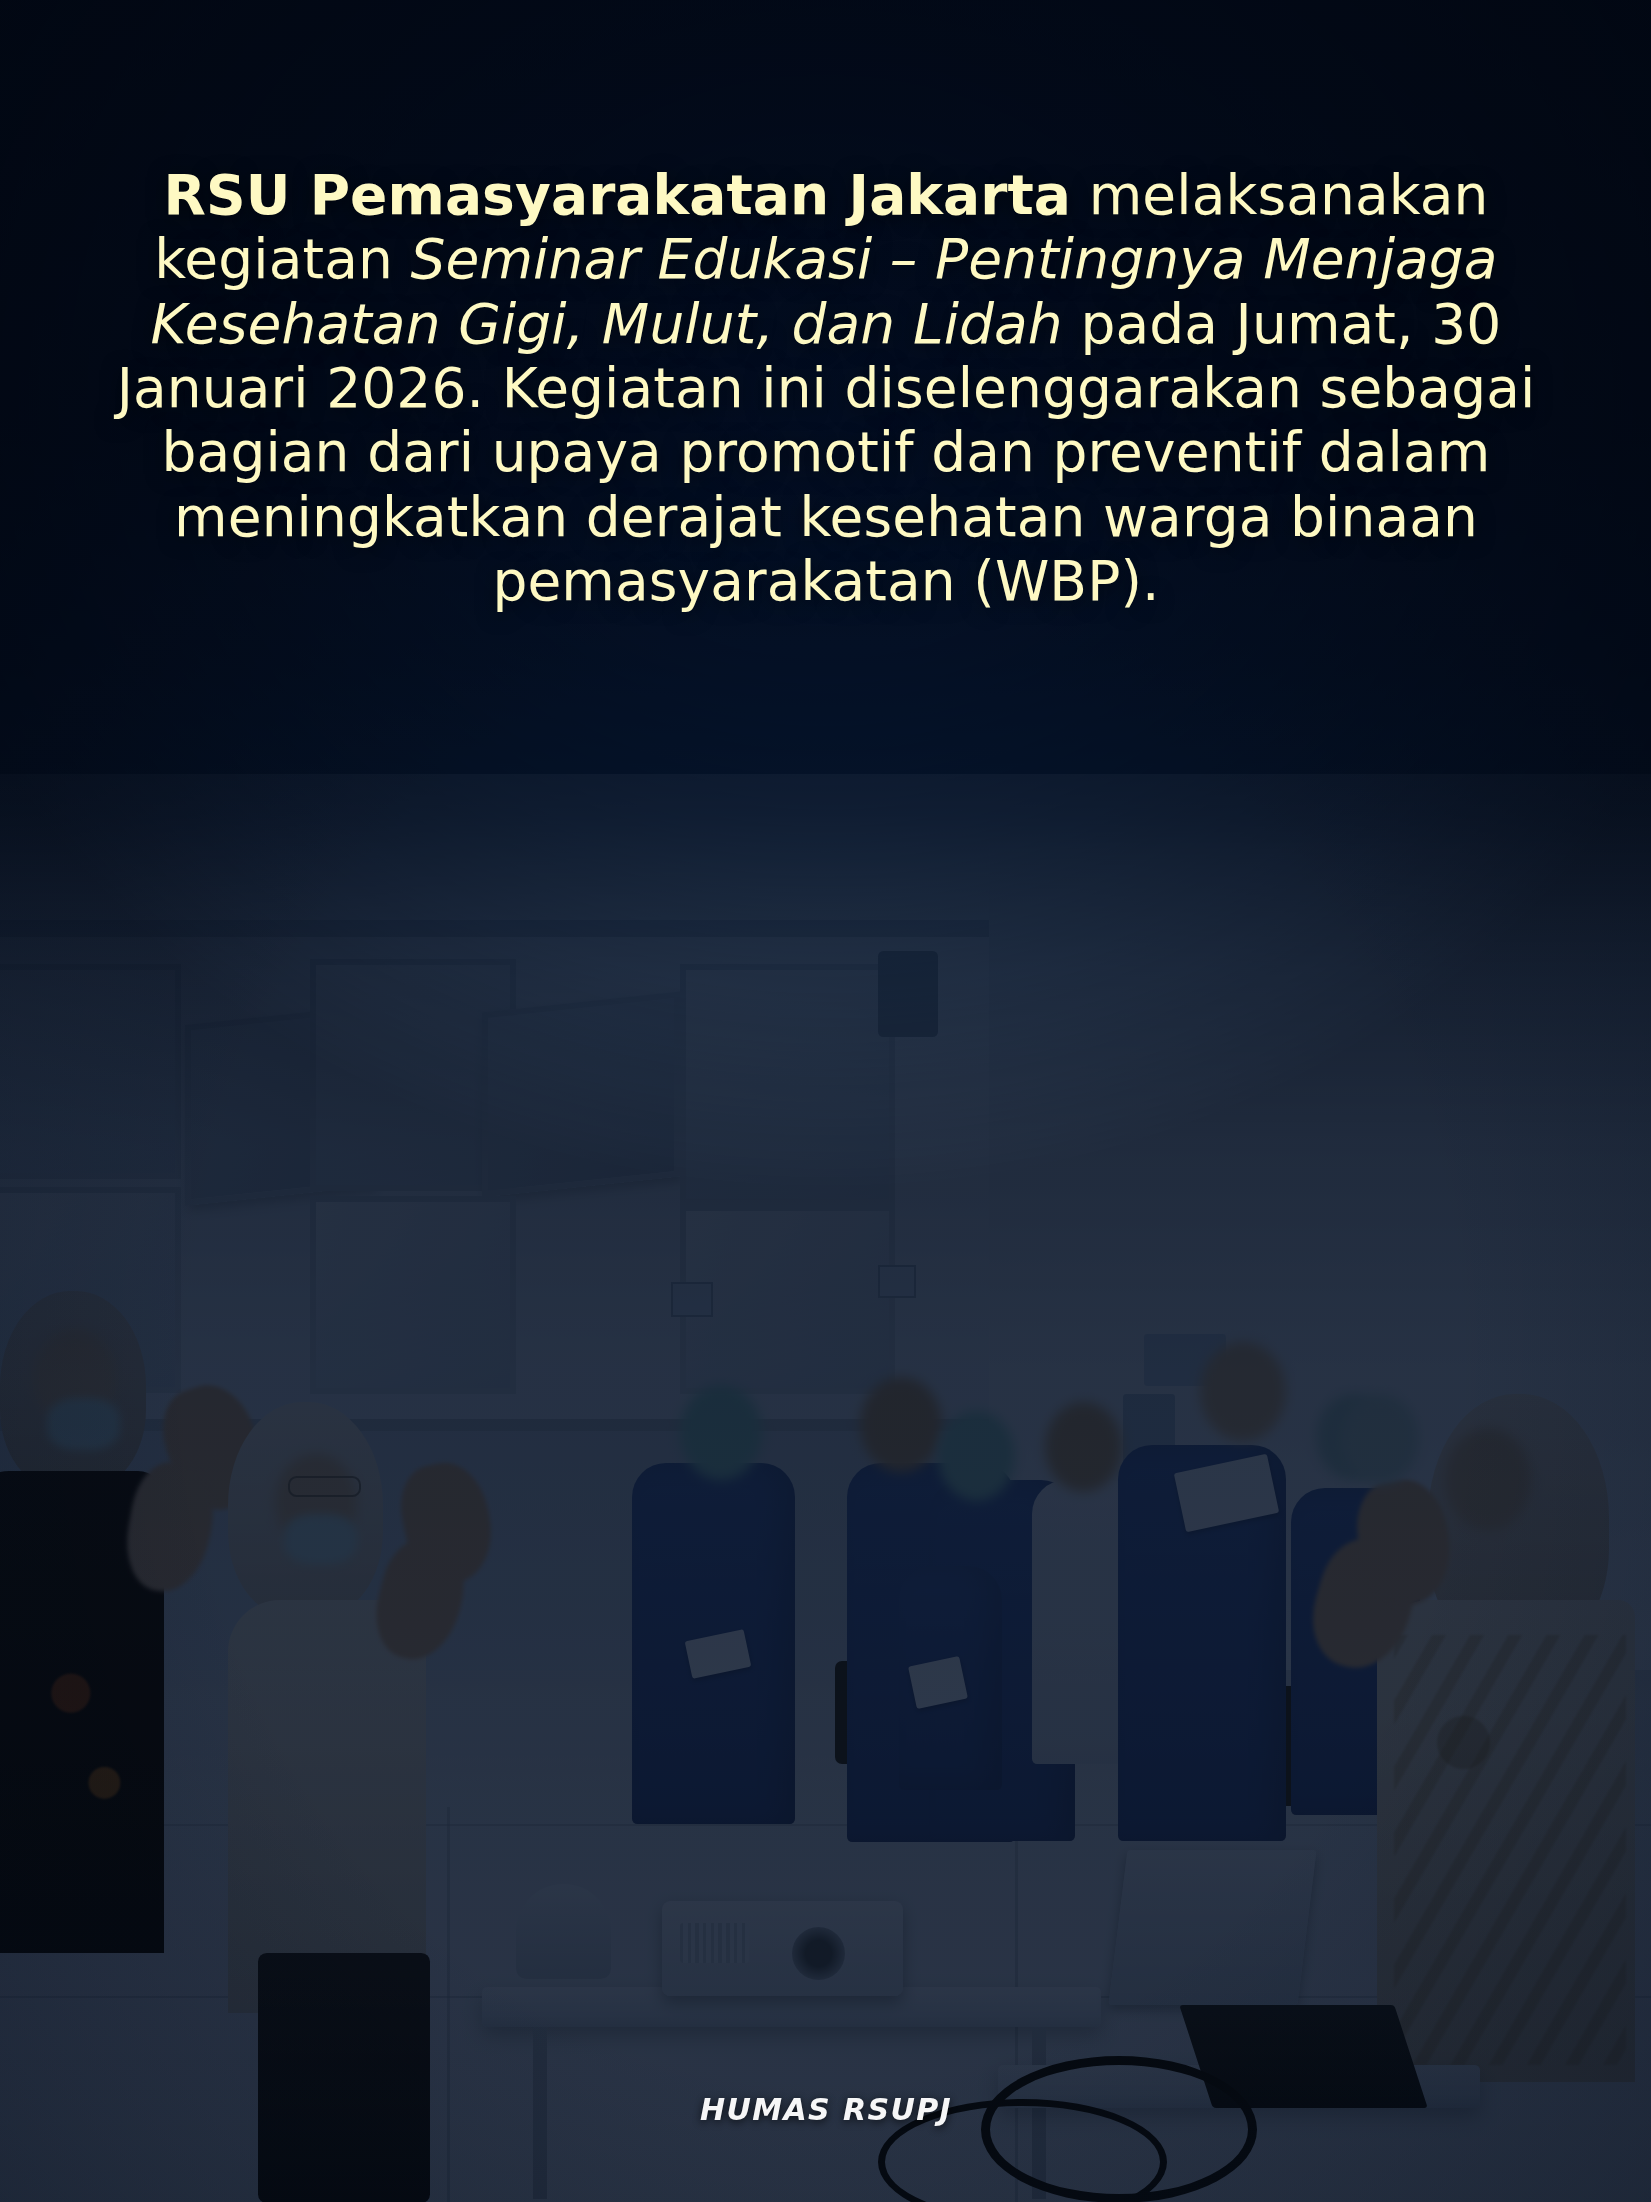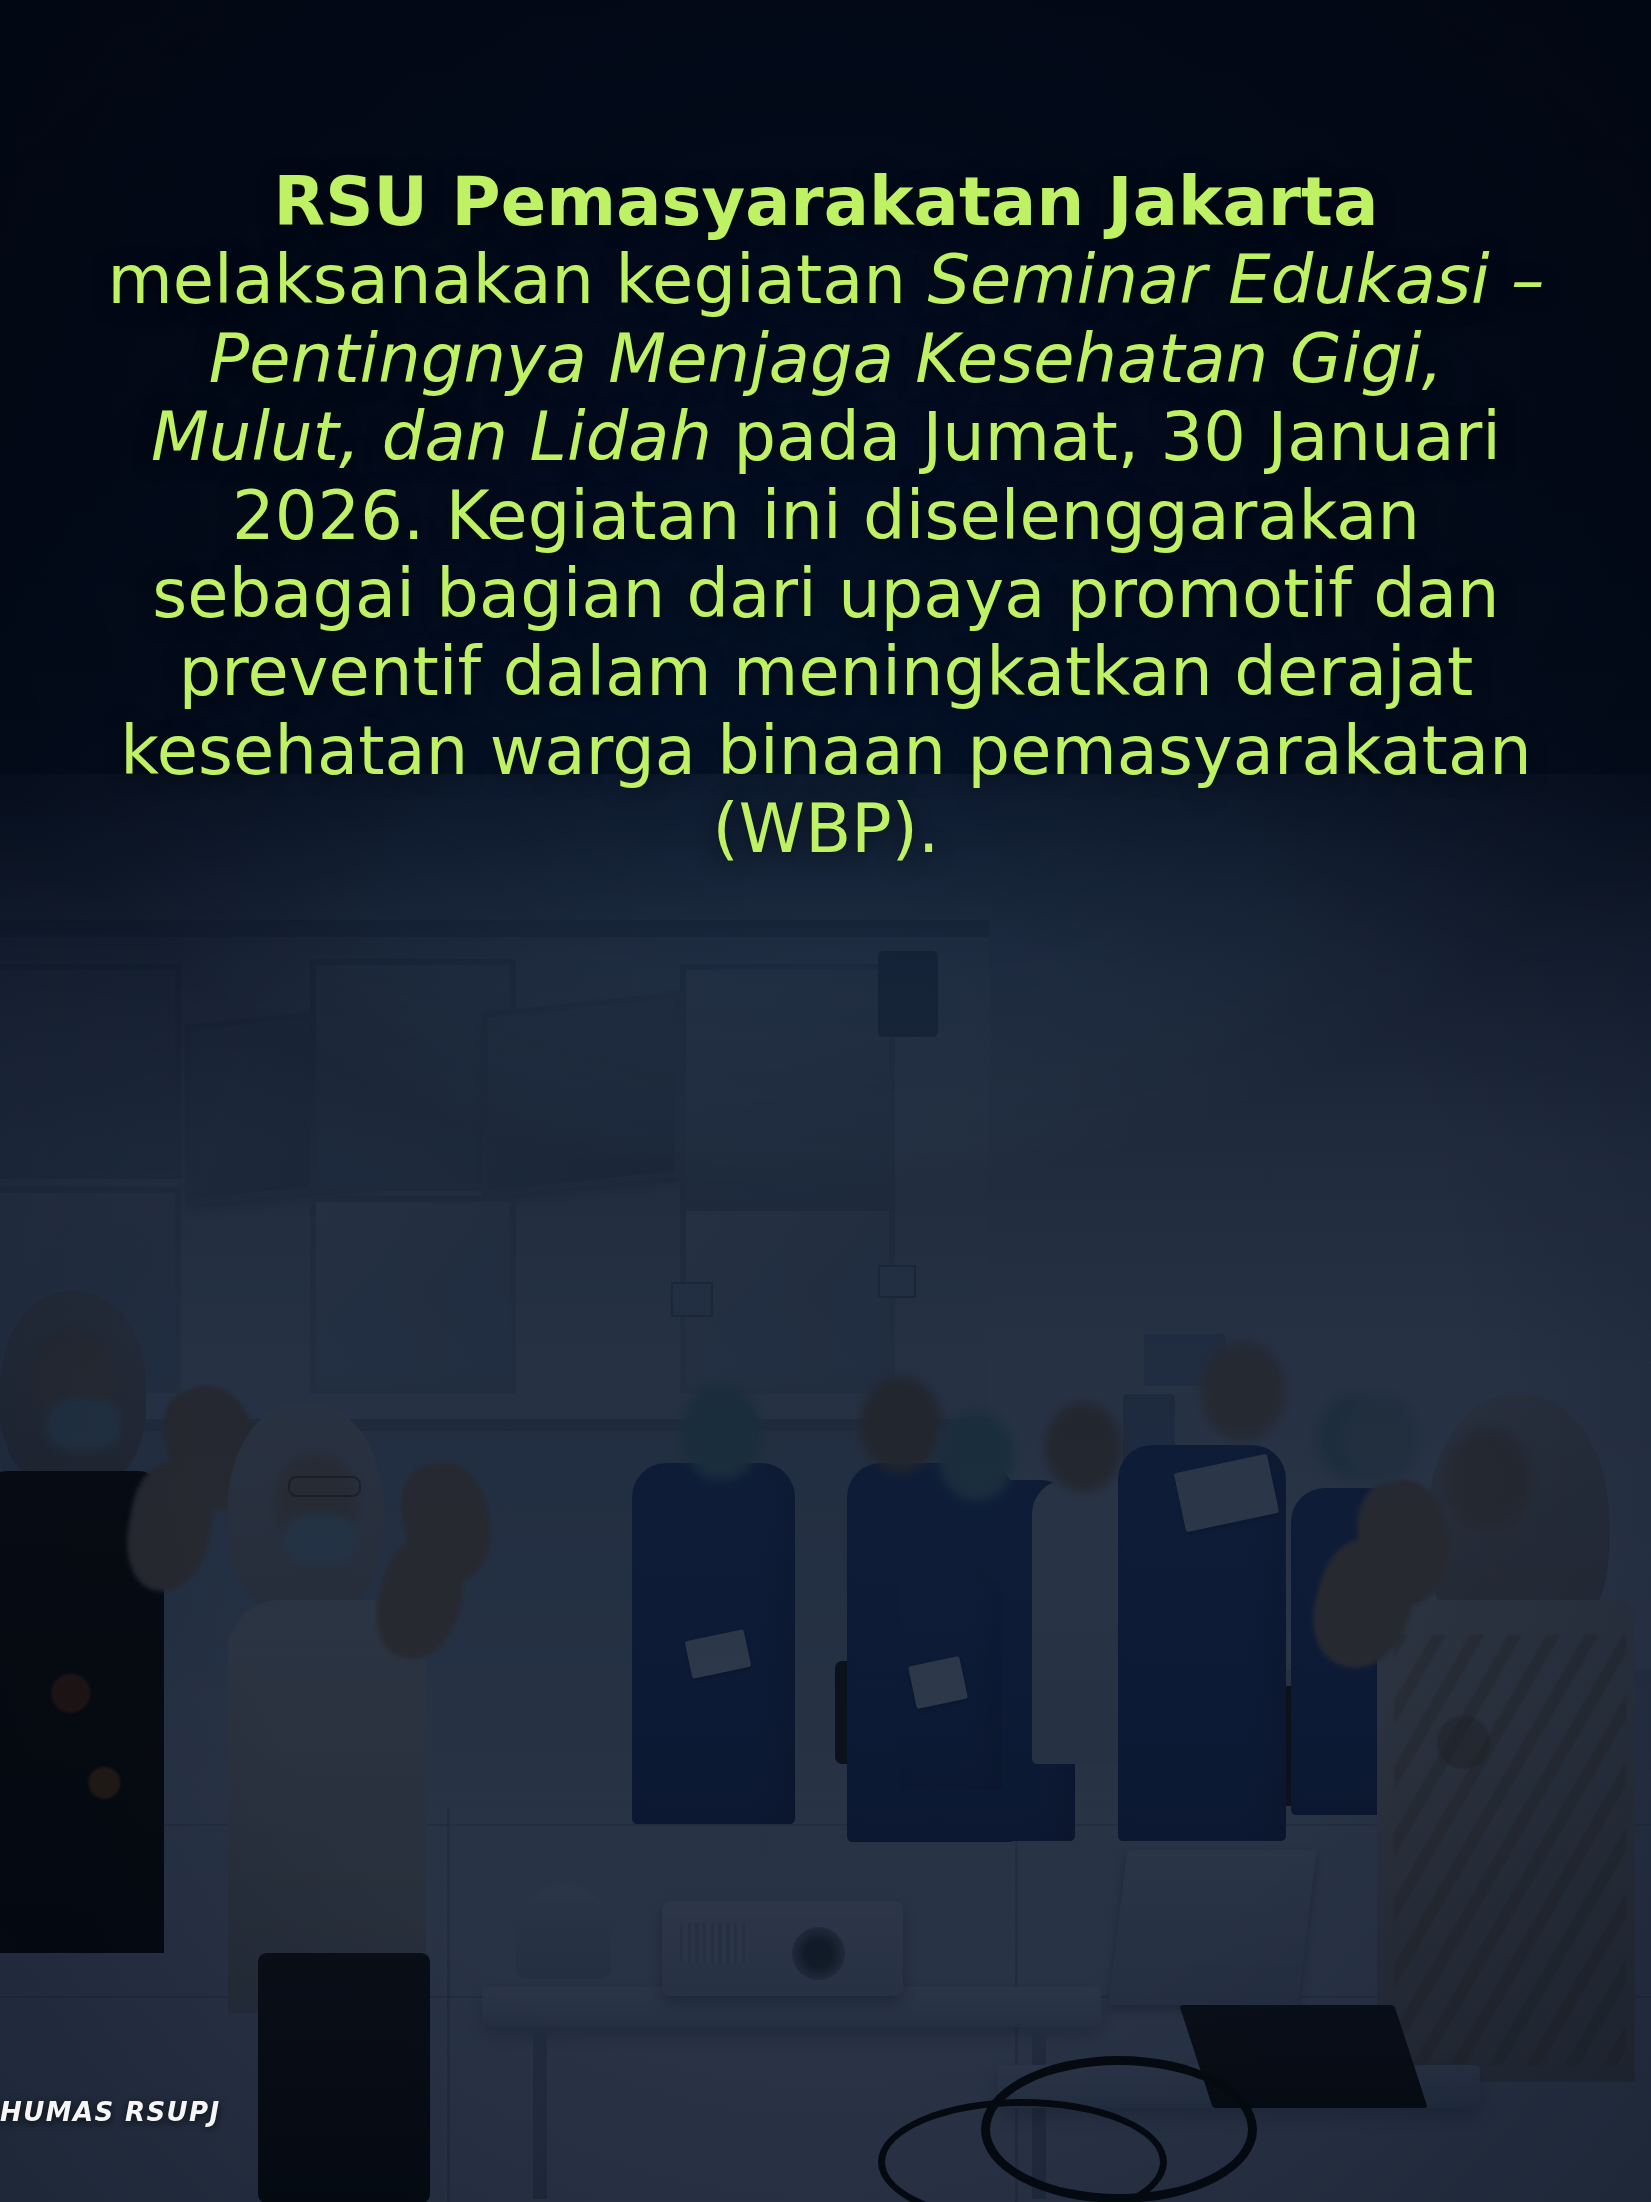--- a/index.html
+++ b/index.html
@@ -186,41 +186,42 @@
     background: radial-gradient(ellipse 95% 80% at 50% 62%, rgba(0,0,0,0) 40%, rgba(2,10,24,0.55) 100%);
   }
 
   
   .headline {
     position: absolute;
     left: 103px;
     right: 103px;
     top: 163px;
     text-align: center;
-    color: #bef264;
-    font-size: 67px;
+    color: #fef9c3;
+    font-size: 55px;
     line-height: 1.17;
     font-weight: 400;
     letter-spacing: 0.1px;
     text-shadow: 0 2.6px 19px rgba(0,0,0,0.55);
   }
   .headline b {
     font-weight: 700;
   }
   .headline i {
     font-style: italic;
   }
   .watermark {
     position: absolute;
     left: 0; right: 0;
     bottom: 76px;
+    text-align: center;
     color: #ffffff;
     font-style: italic;
     font-weight: 700;
-    font-size: 26px;
+    font-size: 30px;
     letter-spacing: 1.4px;
     text-shadow: 0 1.7px 8.6px rgba(0,0,0,0.75);
     opacity: .96;
   }
 </style>
 </head>
 <body>
 
 <div class="poster">
 

